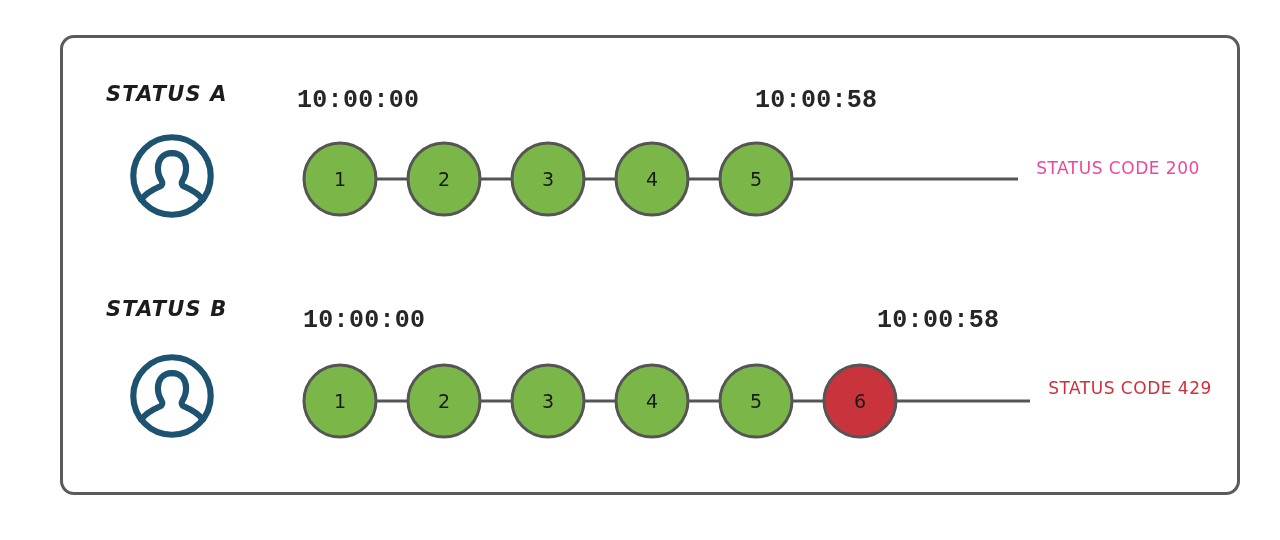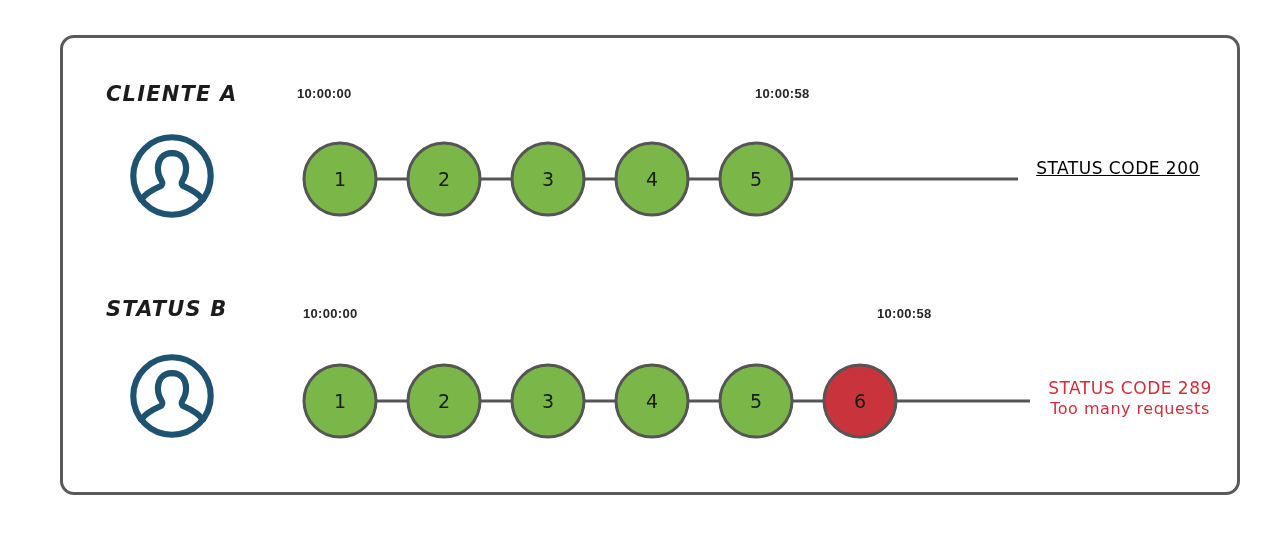--- a/index.html
+++ b/index.html
@@ -41,53 +41,53 @@
     color: #1c1c1c;
     white-space: nowrap;
   }
   .avatar {
     position: absolute;
     width: 88px;
     height: 88px;
   }
   .timestamp {
     position: absolute;
-    font-family: Liberation Sans, sans-serif;
+    font-family: Liberation Mono, monospace;
     font-weight: bold;
-    font-size: 13px;
+    font-size: 25px;
     letter-spacing: 0.3px;
     color: #262626;
     white-space: nowrap;
   }
   .status {
     position: absolute;
     font-family: "DejaVu Sans", sans-serif;
     font-size: 17px;
     letter-spacing: 0.5px;
     text-align: center;
     line-height: 1.25;
     white-space: nowrap;
   }
   .status .line1 { display: block; font-weight: normal; }
   .status .line2 { display: block; font-weight: normal; }
-  .status-ok { color: #000000; text-decoration: underline; }
+  .status-ok { color: #ec4899; }
   .status-err { color: #cf2f3c; }
   .status-err .line2 { font-size: 16px; }
   .node-num {
     font-family: "DejaVu Sans", sans-serif;
     font-size: 19px;
     fill: #1a1a1a;
   }
 </style>
 </head>
 <body>
 
 <div class="frame"></div>
 
-<div class="client-label" style="left:106px; top:82px;">CLIENTE A</div>
+<div class="client-label" style="left:106px; top:82px;">STATUS A</div>
 
 <div class="avatar" style="left:128px; top:132px;">
   <svg viewBox="0 0 100 100" width="88" height="88" aria-hidden="true">
     <circle cx="50" cy="50" r="44" fill="none" stroke="#1d5270" stroke-width="7"></circle>
     <g fill="none" stroke="#1d5270" stroke-width="7" stroke-linecap="round" stroke-linejoin="round">
       <path d="M50 24 c-11 0 -16 8 -16 17 c0 7 2 11 4 14 c2 3 1 6 -2 7
                c-9 4 -17 9 -21 15"></path>
       <path d="M50 24 c11 0 16 8 16 17 c0 7 -2 11 -4 14 c-2 3 -1 6 2 7
                c9 4 17 9 21 15"></path>
     </g>
@@ -114,22 +114,21 @@
                c9 4 17 9 21 15"></path>
     </g>
   </svg>
 </div>
 
 <div class="timestamp" style="left:303px; top:306px;">10:00:00</div>
 
 <div class="timestamp" style="left:877px; top:306px;">10:00:58</div>
 
 <div class="status status-err" style="left:1030px; top:378px; width:200px;">
-  <span class="line1">STATUS CODE 289</span>
-  <span class="line2">Too many requests</span>
+  <span class="line1">STATUS CODE 429</span>
 </div>
 
 <svg id="canvas">
   <g id="row-a-chain">
       <line x1="376" y1="179" x2="408" y2="179" stroke="#555555" stroke-width="3"></line>
       <line x1="480" y1="179" x2="512" y2="179" stroke="#555555" stroke-width="3"></line>
       <line x1="584" y1="179" x2="616" y2="179" stroke="#555555" stroke-width="3"></line>
       <line x1="688" y1="179" x2="720" y2="179" stroke="#555555" stroke-width="3"></line>
       <line x1="792" y1="179" x2="1018" y2="179" stroke="#555555" stroke-width="3"></line>
       <circle cx="340" cy="179" r="36" fill="#7AB648" stroke="#555555" stroke-width="3"></circle>

